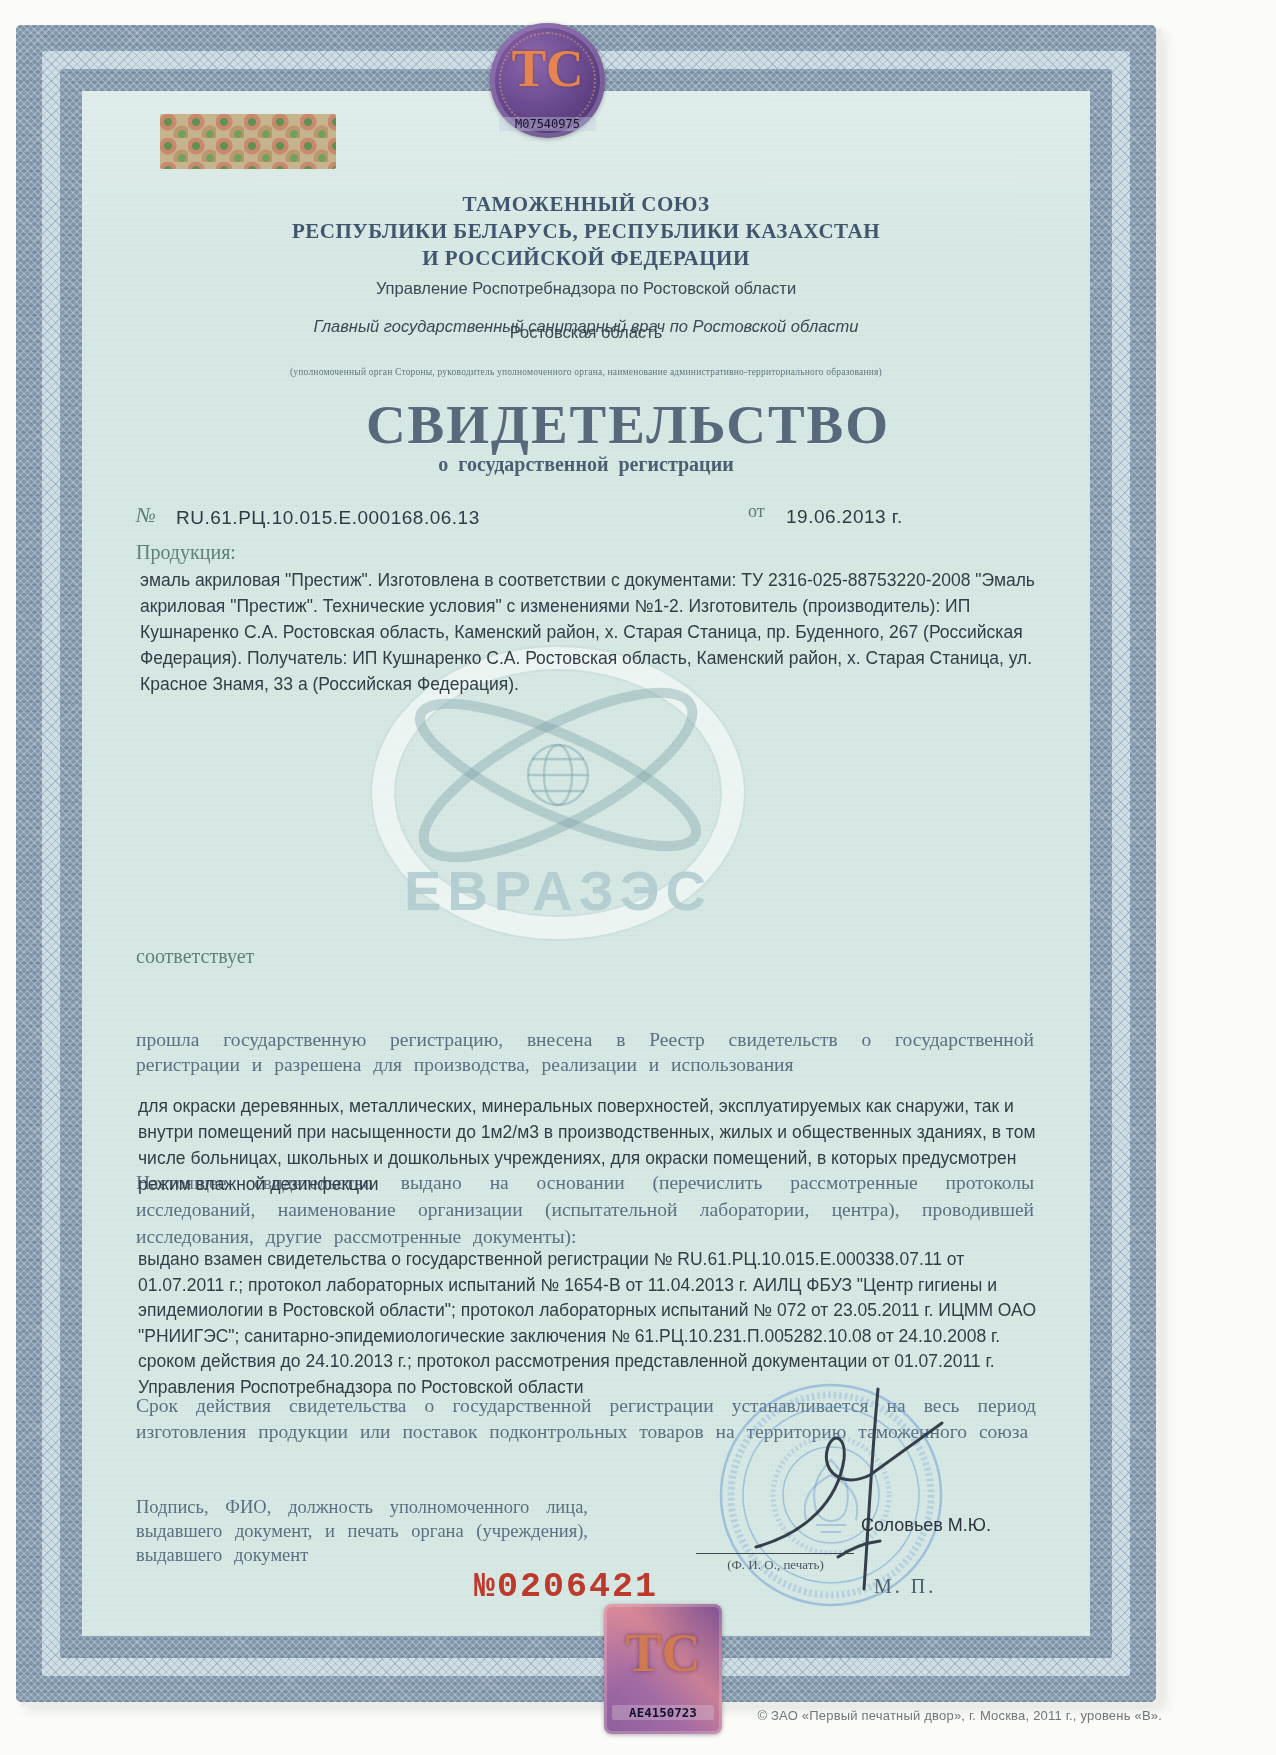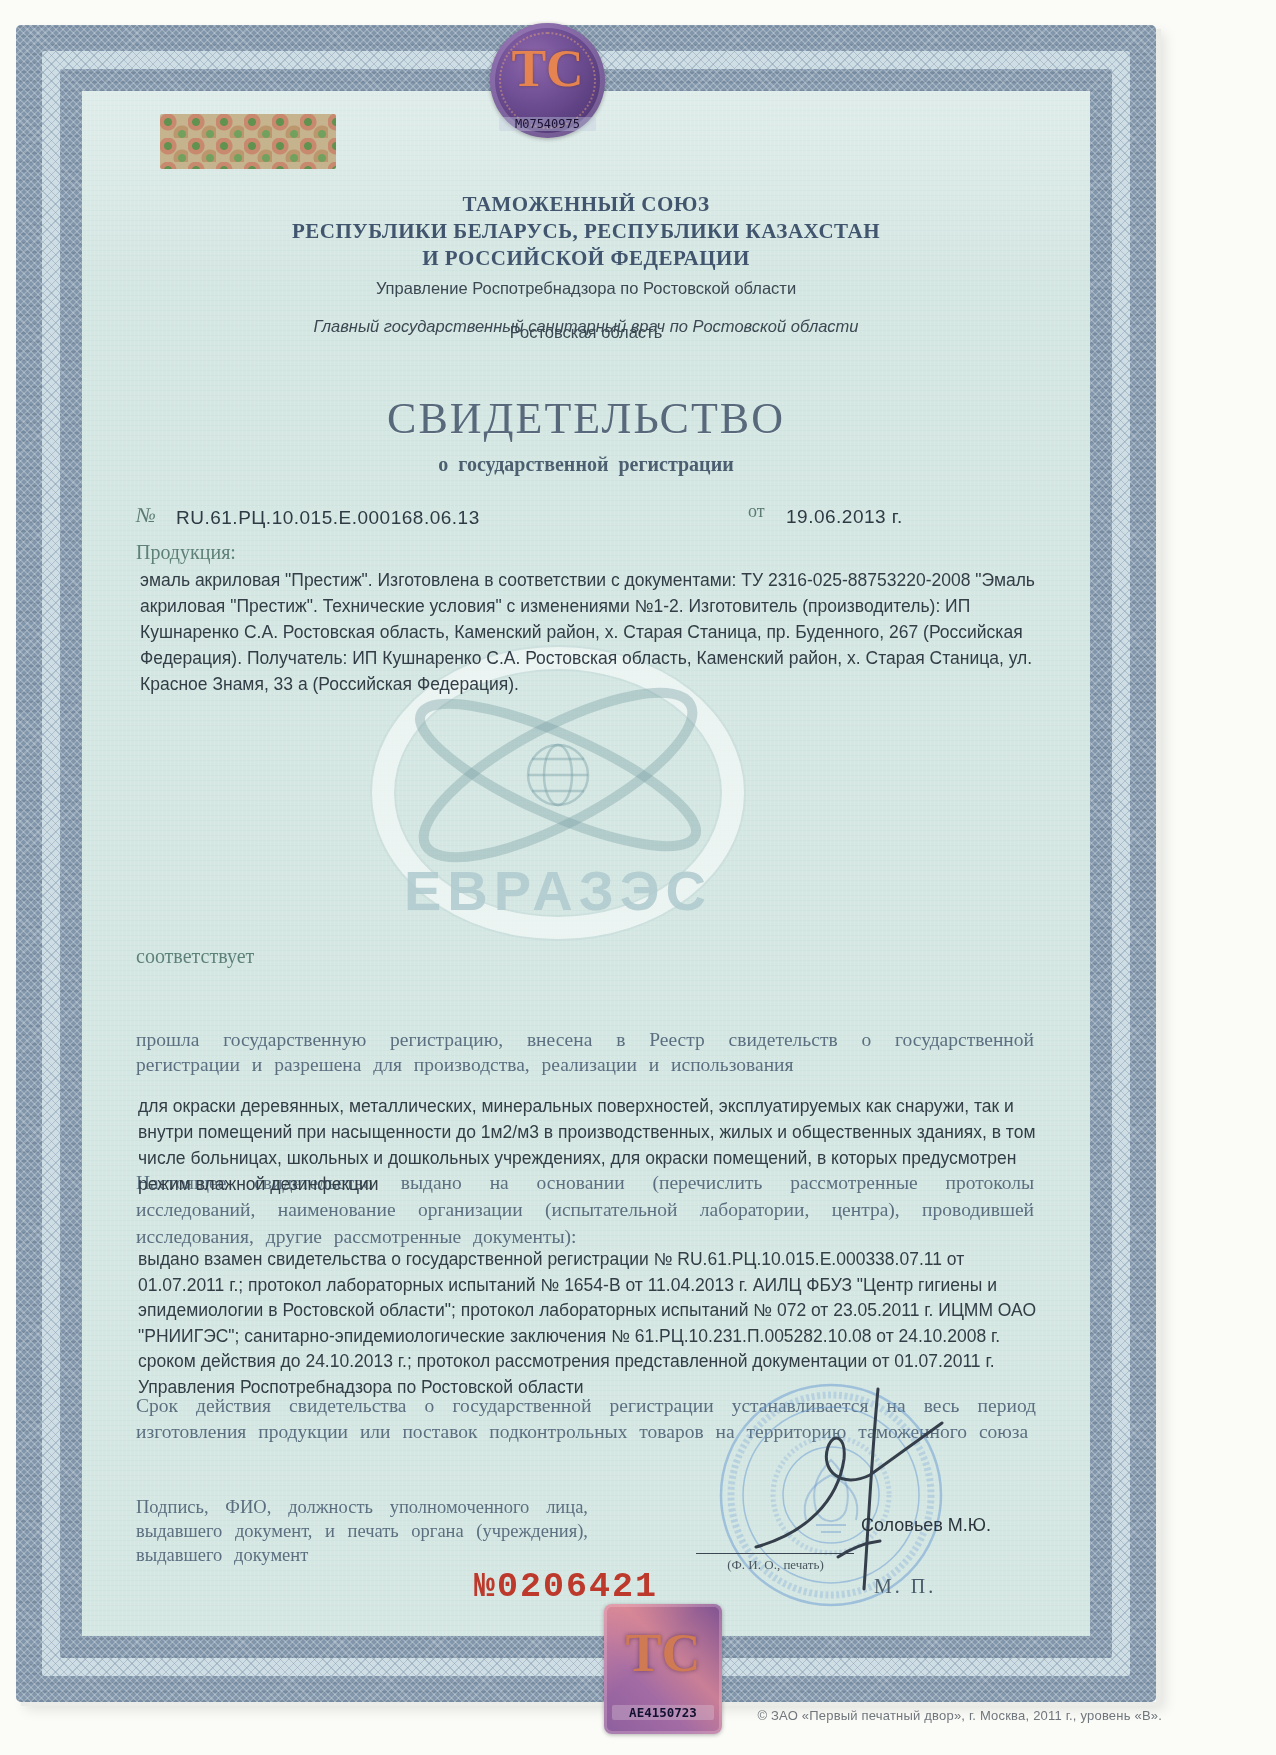--- a/index.html
+++ b/index.html
@@ -36,21 +36,21 @@
   .ser{font-family:"Liberation Serif",serif;}
   .fill{color:#323d46;}
   .abs{position:absolute;}
   .center{left:0;width:100%;text-align:center;}
   .hline{letter-spacing:.5px;}
   .note{font-family:"Liberation Serif",serif;font-size:9.5px;color:#61737f;white-space:nowrap;letter-spacing:.2px;}
   .just{text-align:justify;}
 
   .hdr-b{font-size:21px;font-weight:bold;color:#41566e;line-height:27px;}
   .hdr-s{font-size:16.5px;color:#3b4852;line-height:22px;}
-  .title-main{font-size:44px;font-weight:normal;color:#57697b;letter-spacing:2px;text-shadow:0 1px 0 rgba(255,255,255,.35);}
+  .title-main{font-size:55px;font-weight:bold;color:#57697b;letter-spacing:2px;text-shadow:0 1px 0 rgba(255,255,255,.35);margin-left:42px;}
   .title-sub{font-size:20px;font-weight:bold;color:#4c5f70;word-spacing:5px;}
 
   .numrow{font-size:19px;}
   .num-label{font-family:"Liberation Serif",serif;font-style:italic;font-size:21px;color:#5a7a73;}
   .num-val{font-size:19px;color:#2e3a44;letter-spacing:.5px;}
 
   .lbl{font-family:"Liberation Serif",serif;font-size:20px;color:#5d8078;}
   .body-sans{font-size:17.5px;line-height:26px;}
   .body-ser{font-family:"Liberation Serif",serif;font-size:19.5px;line-height:25px;color:#5b6f80;word-spacing:7px;}
 
@@ -134,20 +134,21 @@
               </svg>
               <div class="wm-text">ЕВРАЗЭС</div>
             </div>
 
             <div class="abs center ser hdr-b hline" style="top:100px;">ТАМОЖЕННЫЙ СОЮЗ</div>
             <div class="abs center ser hdr-b hline" style="top:127px;">РЕСПУБЛИКИ БЕЛАРУСЬ, РЕСПУБЛИКИ КАЗАХСТАН</div>
             <div class="abs center ser hdr-b hline" style="top:154px;">И РОССИЙСКОЙ ФЕДЕРАЦИИ</div>
             <div class="abs center hdr-s" style="top:186px;">Управление Роспотребнадзора по Ростовской области</div>
             <div class="abs center hdr-s" style="top:224px;font-style:italic;">Главный государственный санитарный врач по Ростовской области</div>
             <div class="abs center hdr-s" style="top:230px;">Ростовская область</div>
+            <div class="abs center note" style="top:276px;">(уполномоченный орган Стороны, руководитель уполномоченного органа, наименование административно-территориального образования)</div>
 
             <div class="abs center ser title-main" style="top:302px;">СВИДЕТЕЛЬСТВО</div>
             <div class="abs center ser title-sub" style="top:362px;">о государственной регистрации</div>
 
             <div class="abs numrow" style="left:54px;top:412px;width:895px;z-index:2;">
               <span class="num-label" style="position:absolute;left:0;top:0;">№</span>
               <span class="num-val" style="position:absolute;left:40px;top:4px;">RU.61.РЦ.10.015.Е.000168.06.13</span>
               <span class="num-label" style="position:absolute;left:612px;top:-2px;font-style:normal;font-size:18px;">от</span>
               <span class="num-val" style="position:absolute;left:650px;top:3px;">19.06.2013 г.</span>
             </div>

